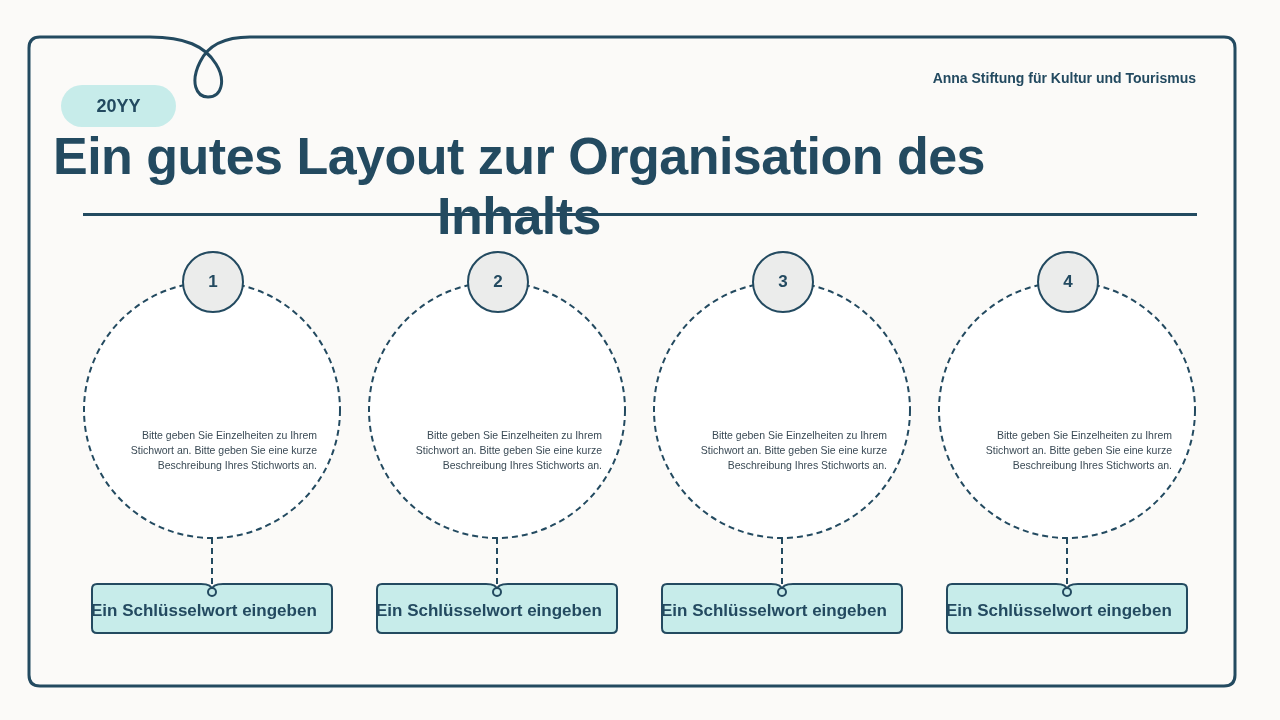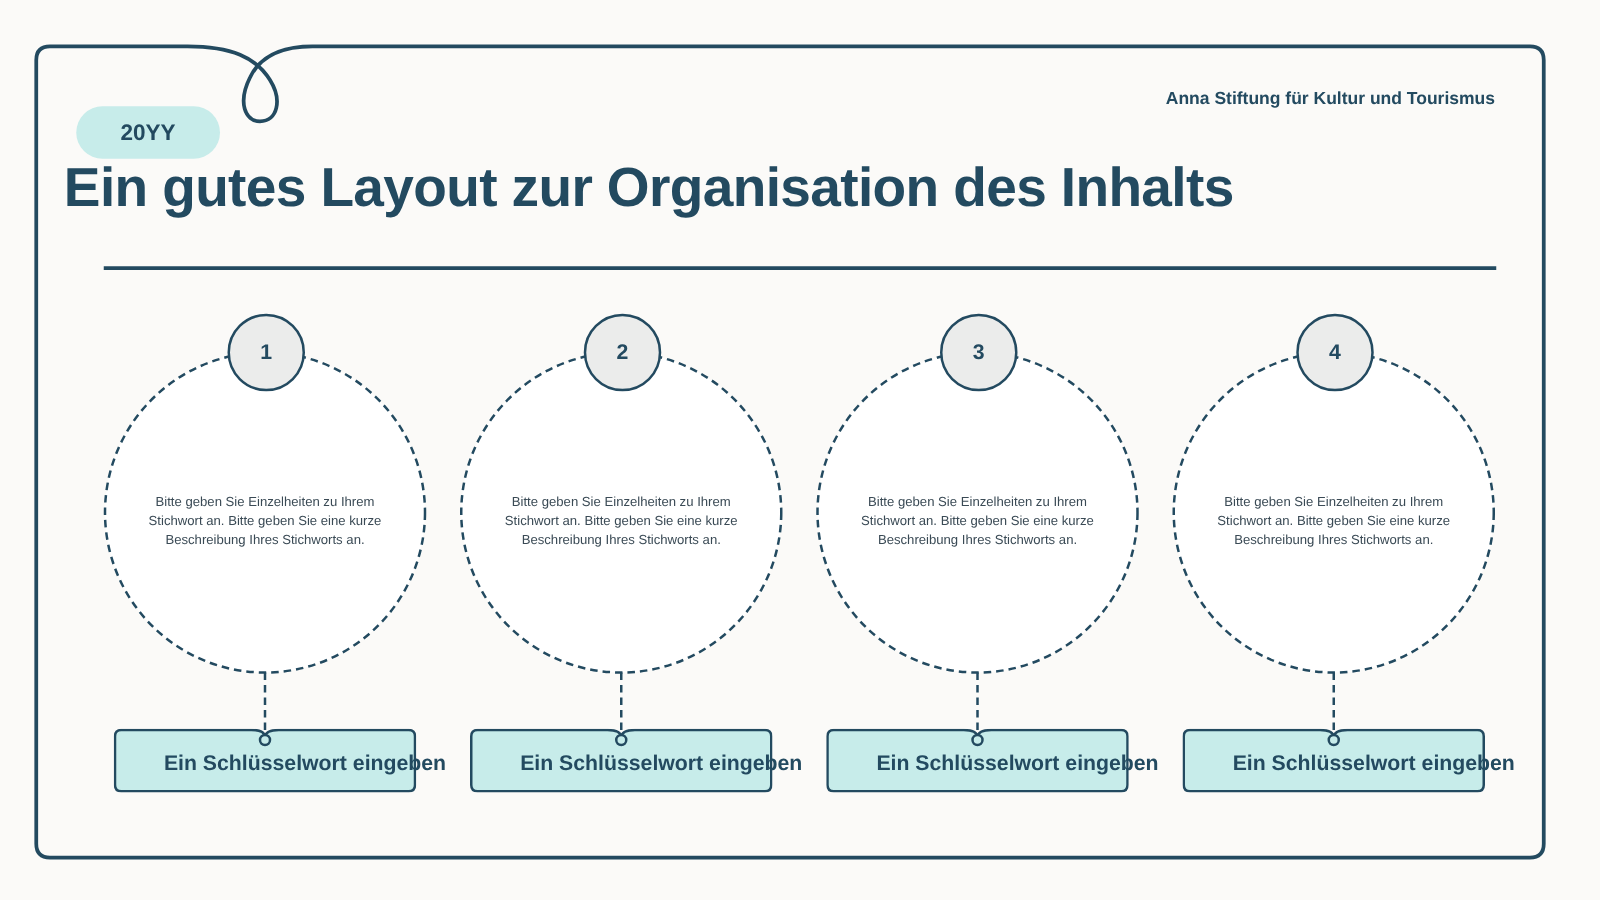--- a/index.html
+++ b/index.html
@@ -1,29 +1,29 @@
 <!DOCTYPE html>
 <html><head>
 <meta charset="utf-8">
 <style>
   html, body { margin:0; padding:0; }
   body { width:1280px; height:720px; background:#fbfaf8; position:relative; overflow:hidden; font-family:"Liberation Sans", sans-serif; color:#234a60; }
   .frame-svg { position:absolute; left:0; top:0; }
   .year-pill { position:absolute; left:61px; top:58px; width:115px; height:42px; border-radius:21px; background:#c7ecea; display:flex; align-items:center; justify-content:center; font-size:18px; font-weight:bold; color:#234a60;margin-top:27px; }
   .org-name { position:absolute; right:84px; top:70px; font-size:14px; font-weight:bold; color:#234a60; }
-  .title { position:absolute; left:0; width:1038px; top:126px; text-align:center; font-size:44px; font-weight:bold; color:#234a60; letter-spacing:-0.5px; }
+  .title { position:absolute; left:0; width:1038px; top:126px; text-align:center; font-size:52px; font-weight:bold; color:#234a60; letter-spacing:-0.5px; }
   .divider { position:absolute; left:83px; top:213px; width:1114px; height:3px; background:#234a60; }
   .item { position:absolute; top:248px; width:260px; height:390px; }
   .big-circle-svg { position:absolute; left:0; top:0; }
   .num-badge { position:absolute; left:100px; top:3px; width:58px; height:58px; border-radius:50%; background:#ebeceb; border:2px solid #234a60; display:flex; align-items:center; justify-content:center; font-size:17px; font-weight:bold; color:#234a60; }
   .kw-title { position:absolute; left:0; width:260px; top:118px; text-align:center; font-size:17px; font-weight:bold; color:#234a60; }
-  .kw-desc { position:absolute; left:25px; width:210px; top:147px; text-align:center; font-size:10.5px; line-height:15px; color:#3a4a55; }
+  .kw-desc { position:absolute; left:25px; width:210px; top:180px; text-align:right; font-size:10.5px; line-height:15px; color:#3a4a55; }
   .key-box { position:absolute; left:9px; top:335px; width:242px; height:51px; }
   .key-box svg { position:absolute; left:0; top:0; }
-  .key-label { position:absolute; left:0; width:242px; top:18px; text-align:center; font-size:17px; color:#234a60; font-weight:bold;padding-left:32px; }
+  .key-label { position:absolute; left:0; width:242px; top:18px; text-align:left; font-size:17px; color:#234a60; font-weight:bold; }
 </style>
 </head>
 <body>
 
 <svg class="frame-svg" width="1280" height="720" viewBox="0 0 1280 720">
   <path d="M 150 37 L 40 37 Q 29 37 29 48 L 29 675 Q 29 686 40 686 L 1224 686 Q 1235 686 1235 675 L 1235 48 Q 1235 37 1224 37 L 250 37
            C 225 37 208 45 200 62
            C 190 82 196 97 208 97
            C 222 97 226 80 216 64
            C 205 46 185 37 150 37 Z" fill="none" stroke="#234a60" stroke-width="3" stroke-linejoin="round"></path>

